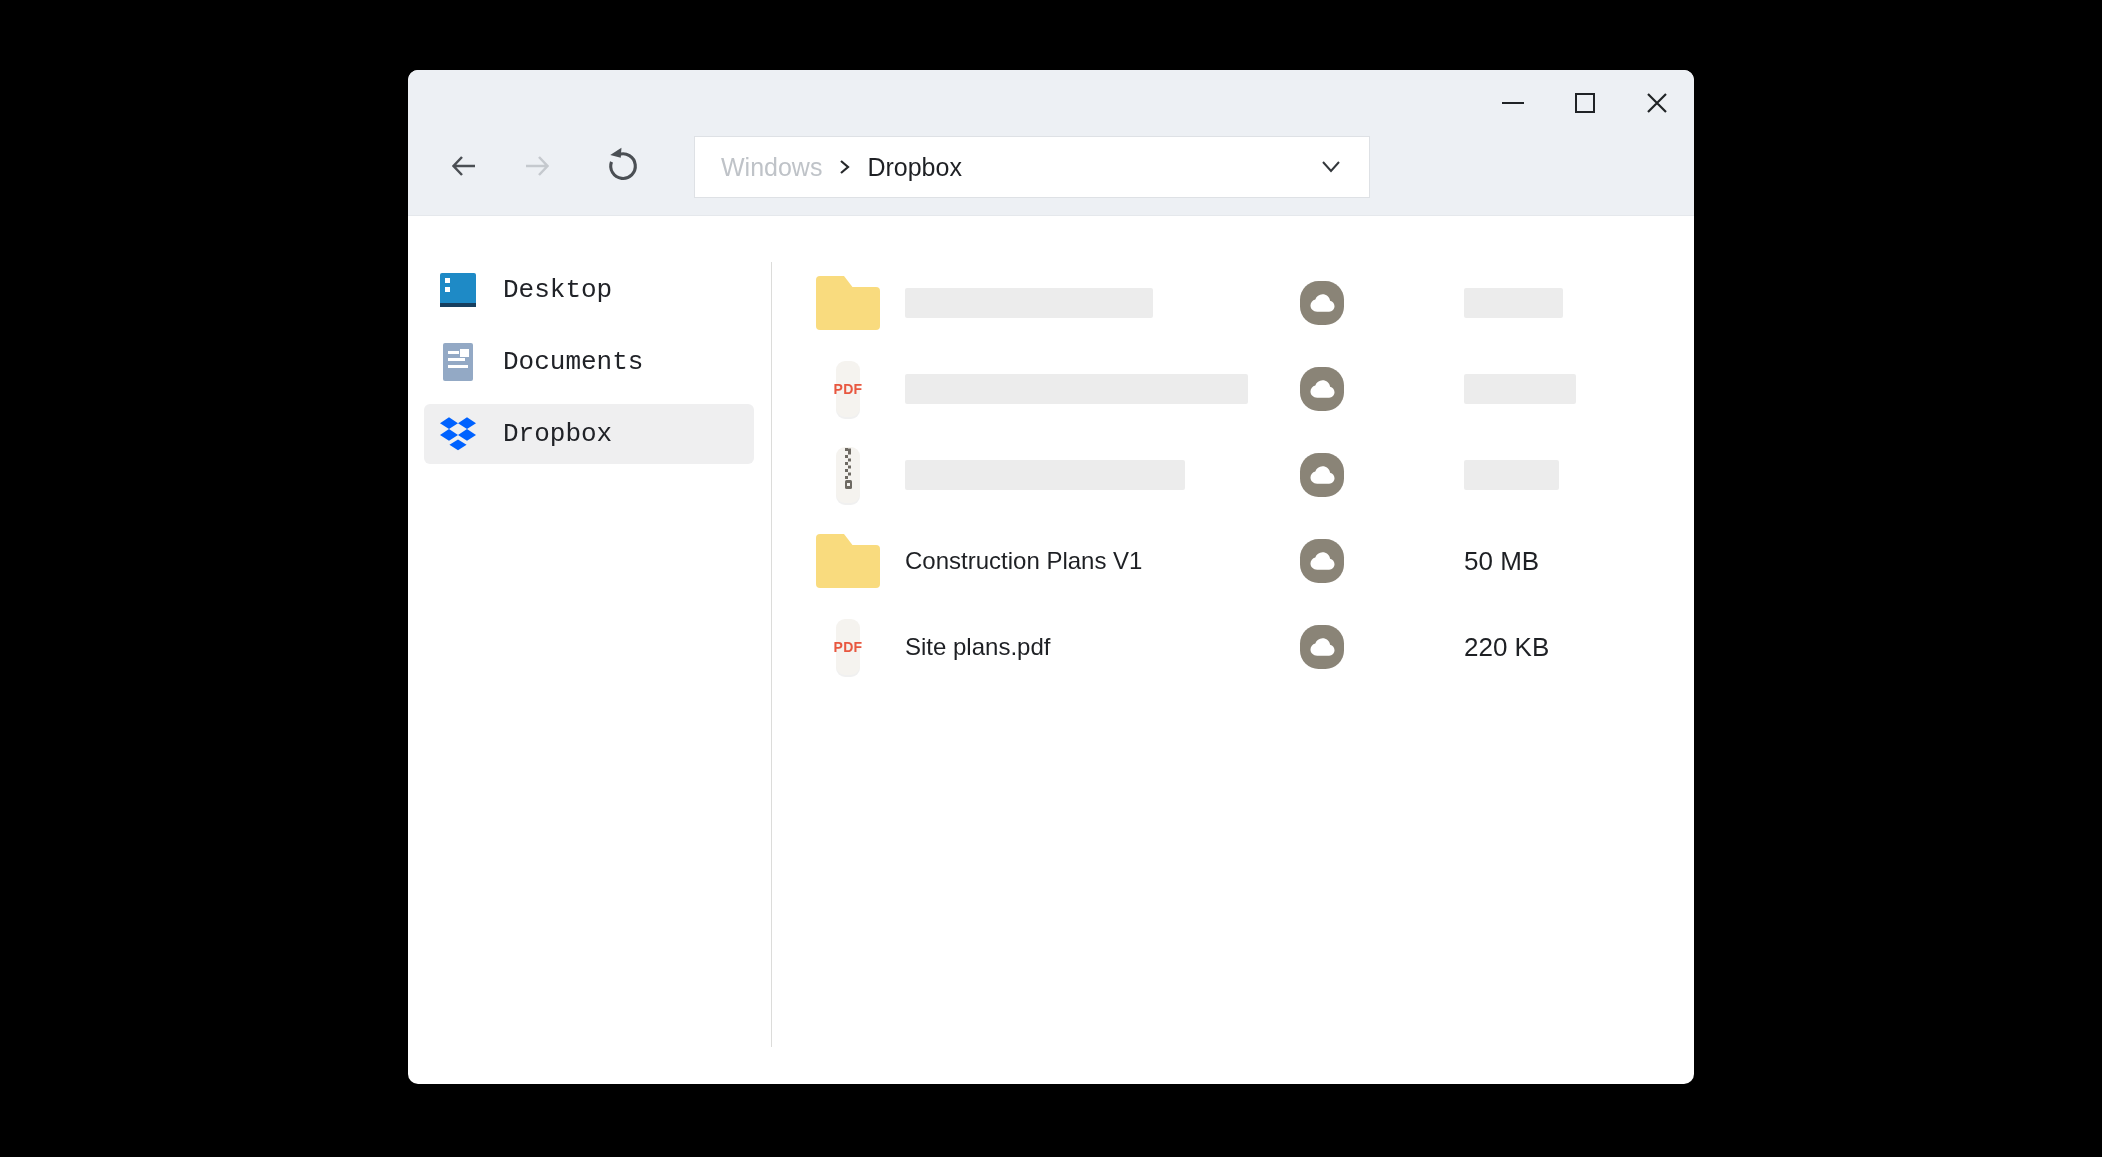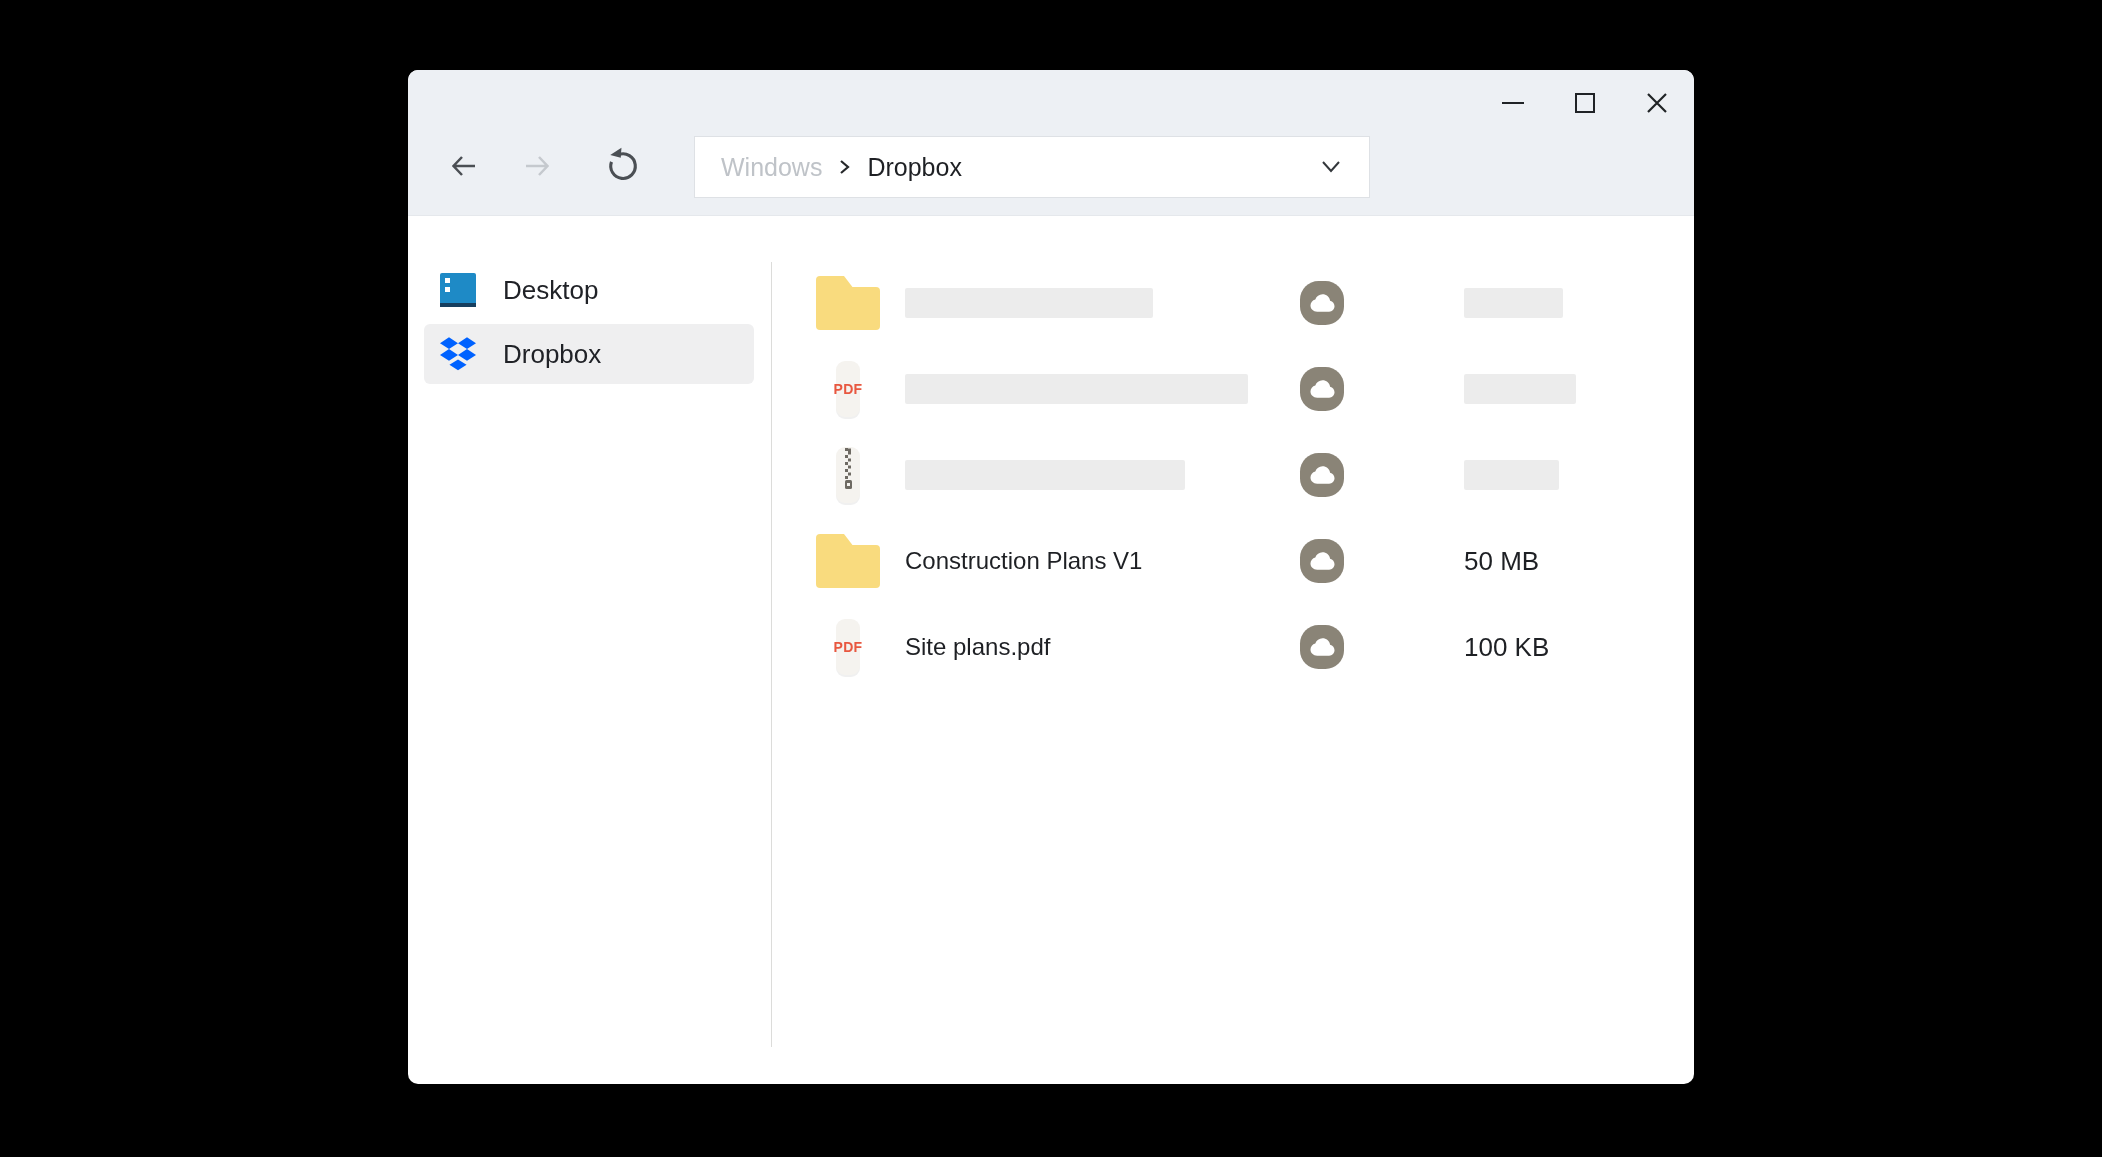--- a/index.html
+++ b/index.html
@@ -38,21 +38,21 @@
     background:#fff; border:1px solid #DEE1E5;
     display:flex; align-items:center; padding:0 26px; cursor:pointer;
   }
   .crumb-parent { font-size:25px; color:#BFC3C8; }
   .crumb-sep { margin:0 16px; display:flex; align-items:center; }
   .crumb-current { font-size:25px; color:#1E2024; }
   .addr-chevron { margin-left:auto; display:flex; align-items:center; }
 
   
   .sidebar { position:absolute; left:0; top:147px; width:363px; bottom:0; }
-  .side-items { position:absolute; left:16px; top:43px; display:flex; flex-direction:column; gap:4px; }
+  .side-items { position:absolute; left:16px; top:43px; display:flex; flex-direction:column; gap:12px;font-family:Liberation Mono, monospace; }
   .side-item {
     width:330px; height:60px; border-radius:6px;
     display:flex; align-items:center; padding-left:16px; cursor:pointer;
   }
   .side-item.selected { background:#EFEFF0; }
   .side-ic { width:36px; height:38px; display:flex; align-items:center; justify-content:center; margin-right:27px; }
   .side-label { font-size:26px; color:#202227; }
 
   .icon-desktop { width:36px; height:34px; background:#1E8AC6; border-radius:2px; position:relative; }
   .icon-desktop::before {
@@ -169,20 +169,26 @@
     <div class="side-items">
 
       <div class="side-item">
         <span class="side-ic">
             <span class="icon-desktop"></span>
           </span>
         <span class="side-label">Desktop</span>
       </div>
 
 
+      <div class="side-item">
+        <span class="side-ic">
+            <span class="icon-doc"></span>
+          </span>
+        <span class="side-label">Documents</span>
+      </div>
 
       <div class="side-item selected">
         <span class="side-ic">
           <svg width="38" height="36" viewBox="0 0 40 37">
             <polygon points="10,0 0,6.5 10,13 20,6.5" fill="#0062FF"></polygon>
             <polygon points="30,0 20,6.5 30,13 40,6.5" fill="#0062FF"></polygon>
             <polygon points="10,13 0,19.5 10,26 20,19.5" fill="#0062FF"></polygon>
             <polygon points="30,13 20,19.5 30,26 40,19.5" fill="#0062FF"></polygon>
             <polygon points="20,24.5 10.5,30.5 20,36.5 29.5,30.5" fill="#0062FF"></polygon>
           </svg>
@@ -292,18 +298,18 @@
           </div>
       </div>
       <div class="f-name">Site plans.pdf</div>
       <div class="f-cloud">
         <div class="cloud">
             <svg width="25" height="18" viewBox="0 0 26 18">
               <path d="M7.5 18 C3.4 18 0.5 15.2 0.5 11.6 0.5 8.6 2.6 6.1 5.5 5.4 6.7 2.2 9.6 0 13 0 17 0 20.3 2.8 20.9 6.6 23.8 7.2 25.5 9.6 25.5 12.4 25.5 15.5 23 18 19.9 18 Z" fill="#fff"></path>
             </svg>
           </div>
       </div>
-      <div class="f-size">100 KB</div>
+      <div class="f-size">220 KB</div>
     </div>
 
 
   </div>
 </div>
 
 </body></html>

